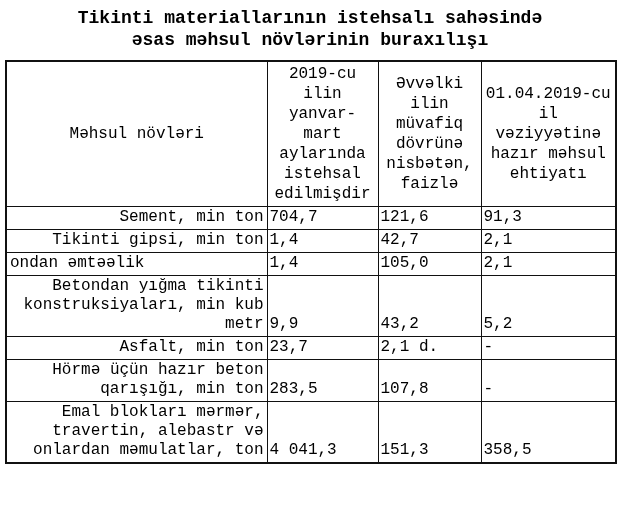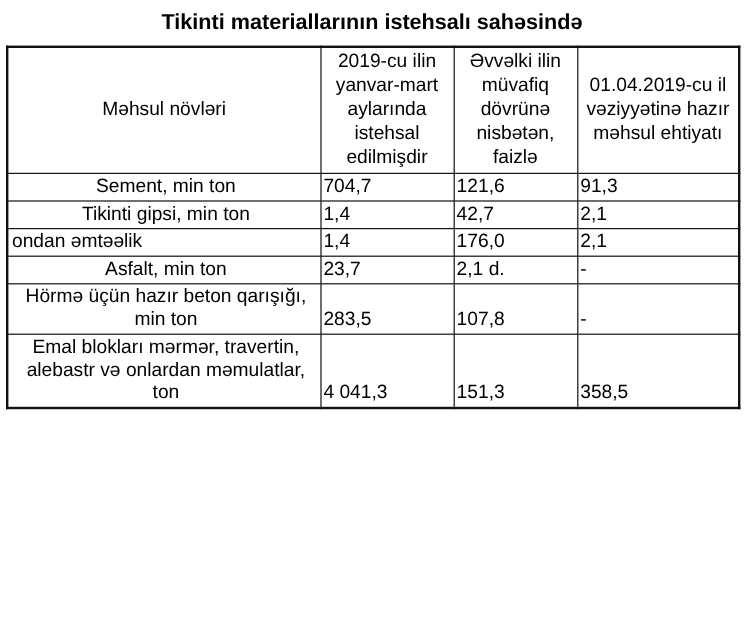--- a/index.html
+++ b/index.html
@@ -2,21 +2,21 @@
 <html lang="az"><head>
 <meta charset="utf-8">
 <style>
   * { box-sizing: border-box; }
   html, body { margin: 0; padding: 0; background: #ffffff; }
   .page {
     width: 620px;
     height: 526px;
     background: #ffffff;
     color: #000000;
-    font-family: Liberation Sans, sans-serif;
+    font-family: Liberation Mono, monospace;
     overflow: hidden;
   }
   .title {
     padding-top: 7px;
     text-align: center;
     font-weight: bold;
     font-size: 18px;
     line-height: 22px;
   }
   table.stat {
@@ -37,21 +37,21 @@
     color: #000000;
   }
   .stat thead th {
     height: 104px;
     text-align: center;
     vertical-align: middle;
     line-height: 20px;
     padding: 2px 3px;
   }
   .stat td.label {
-    text-align: center;
+    text-align: right;
     vertical-align: bottom;
     line-height: 19px;
     padding: 1px 3px 2px 6px;
   }
   .stat td.label.center {
     text-align: left;
     padding-left: 3px;
   }
   .stat td.num {
     vertical-align: bottom;
@@ -61,20 +61,21 @@
   }
   .stat tr.single td { height: 22px; }
 </style>
 </head>
 <body>
 
 <div class="page">
 
   <div class="title">
     <div>Tikinti materiallarının istehsalı sahəsində</div>
+    <div>əsas məhsul növlərinin buraxılışı</div>
   </div>
 
   <table class="stat">
     <colgroup>
       <col class="c1">
         <col class="c2">
         <col class="c3">
         <col class="c4">
     </colgroup>
     <thead>
@@ -94,22 +95,28 @@
       </tr>
       <tr class="single">
         <td class="label">Tikinti gipsi, min ton</td>
         <td class="num">1,4</td>
         <td class="num">42,7</td>
         <td class="num">2,1</td>
       </tr>
       <tr class="single">
         <td class="label center">ondan əmtəəlik</td>
         <td class="num">1,4</td>
-        <td class="num">176,0</td>
+        <td class="num">105,0</td>
         <td class="num">2,1</td>
+      </tr>
+      <tr>
+        <td class="label">Betondan yığma tikinti konstruksiyaları, min kub metr</td>
+        <td class="num">9,9</td>
+        <td class="num">43,2</td>
+        <td class="num">5,2</td>
       </tr>
       <tr class="single">
         <td class="label">Asfalt, min ton</td>
         <td class="num">23,7</td>
         <td class="num">2,1 d.</td>
         <td class="num">-</td>
       </tr>
       <tr>
         <td class="label">Hörmə üçün hazır beton qarışığı, min ton</td>
         <td class="num">283,5</td>

